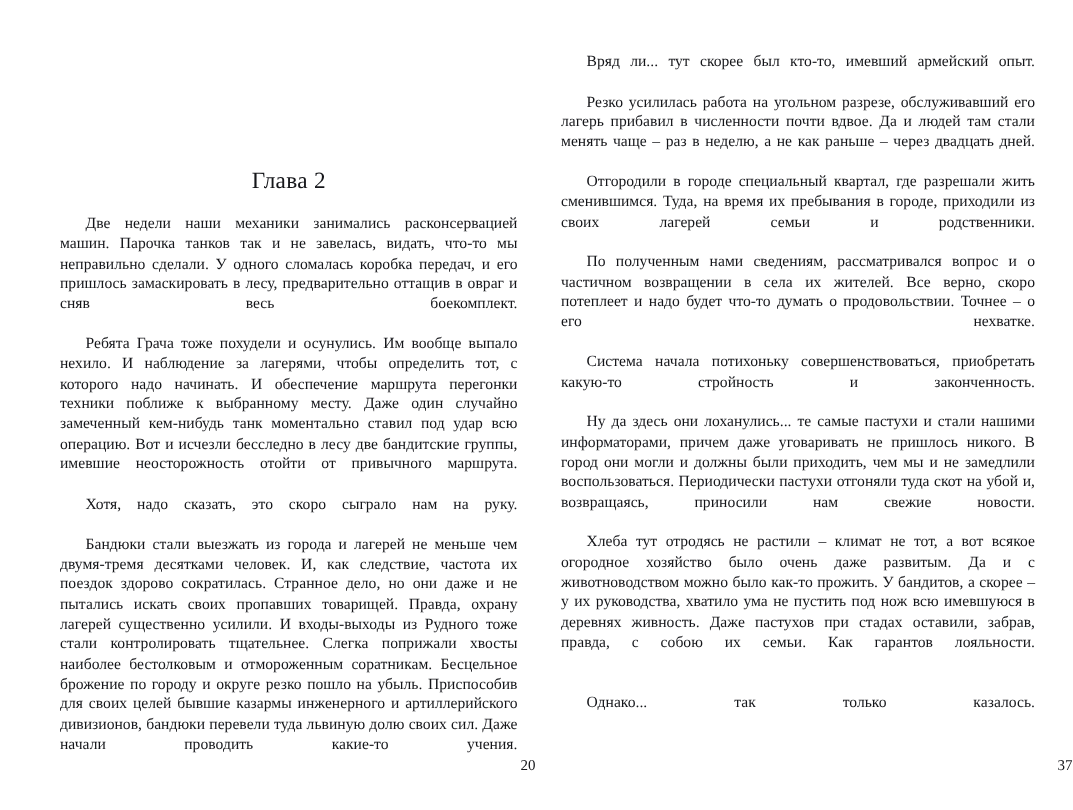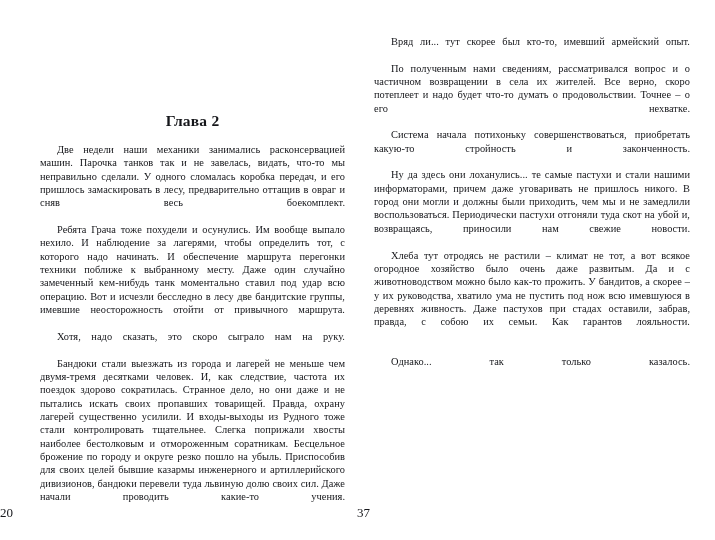--- a/index.html
+++ b/index.html
@@ -39,21 +39,21 @@
   }
   .page-left .page-body {
     padding-top: 112px;
   }
   .page-right .page-body {
     padding-top: 35px;
   }
   .chapter-title {
     text-align: center;
     font-size: 15.5px;
-    font-weight: bold;
+    font-weight: normal;
     letter-spacing: .2px;
     margin: 0 0 13px 0;
     font-family: "Liberation Serif", "DejaVu Serif", serif;
   }
   p.para {
     margin: 0;
     text-indent: 17px;
     text-align: justify;
     font-size: 10.4px;
     line-height: 13.35px;
@@ -62,22 +62,22 @@
     -webkit-hyphens: none;
     hyphens: none;
   }
   .blank-line {
     height: 13.35px;
   }
   .folio {
     position: absolute;
     left: 0;
     right: 0;
-    text-align: left;
-    font-size: 13px;
+    text-align: right;
+    font-size: 10px;
     line-height: 1;
   }
   .page-left .folio { top: 506px; }
   .page-right .folio { top: 506px; }
   
   p.para::after {
     content: "";
     display: inline-block;
     width: 100%;
   }
@@ -95,20 +95,22 @@
       <p class="para">Хотя, надо сказать, это скоро сыграло нам на руку.</p>
       <p class="para">Бандюки стали выезжать из города и лагерей не меньше чем двумя-тремя десятками человек. И, как следствие, частота их поездок здорово сократилась. Странное дело, но они даже и не пытались искать своих пропавших товарищей. Правда, охрану лагерей существенно усилили. И входы-выходы из Рудного тоже стали контролировать тщательнее. Слегка поприжали хвосты наиболее бестолковым и отмороженным соратникам. Бесцельное брожение по городу и округе резко пошло на убыль. Приспособив для своих целей бывшие казармы инженерного и артиллерийского дивизионов, бандюки перевели туда львиную долю своих сил. Даже начали проводить какие-то учения.</p>
 
     </div>
     <div class="folio">20</div>
   </div>
 
   <div class="page page-right">
     <div class="page-body">
       <p class="para">Вряд ли... тут скорее был кто-то, имевший армейский опыт.</p>
+      <p class="para">Резко усилилась работа на угольном разрезе, обслуживавший его лагерь прибавил в численности почти вдвое. Да и людей там стали менять чаще – раз в неделю, а не как раньше – через двадцать дней.</p>
+      <p class="para">Отгородили в городе специальный квартал, где разрешали жить сменившимся. Туда, на время их пребывания в городе, приходили из своих лагерей семьи и родственники.</p>
       <p class="para">По полученным нами сведениям, рассматривался вопрос и о частичном возвращении в села их жителей. Все верно, скоро потеплеет и надо будет что-то думать о продовольствии. Точнее – о его нехватке.</p>
       <p class="para">Система начала потихоньку совершенствоваться, приобретать какую-то стройность и законченность.</p>
       <p class="para">Ну да здесь они лоханулись... те самые пастухи и стали нашими информаторами, причем даже уговаривать не пришлось никого. В город они могли и должны были приходить, чем мы и не замедлили воспользоваться. Периодически пастухи отгоняли туда скот на убой и, возвращаясь, приносили нам свежие новости.</p>
       <p class="para">Хлеба тут отродясь не растили – климат не тот, а вот всякое огородное хозяйство было очень даже развитым. Да и с животноводством можно было как-то прожить. У бандитов, а скорее – у их руководства, хватило ума не пустить под нож всю имевшуюся в деревнях живность. Даже пастухов при стадах оставили, забрав, правда, с собою их семьи. Как гарантов лояльности.</p>
       <div class="blank-line"></div>
       <p class="para">Однако... так только казалось.</p>
 
     </div>
     <div class="folio">37</div>
   </div>

